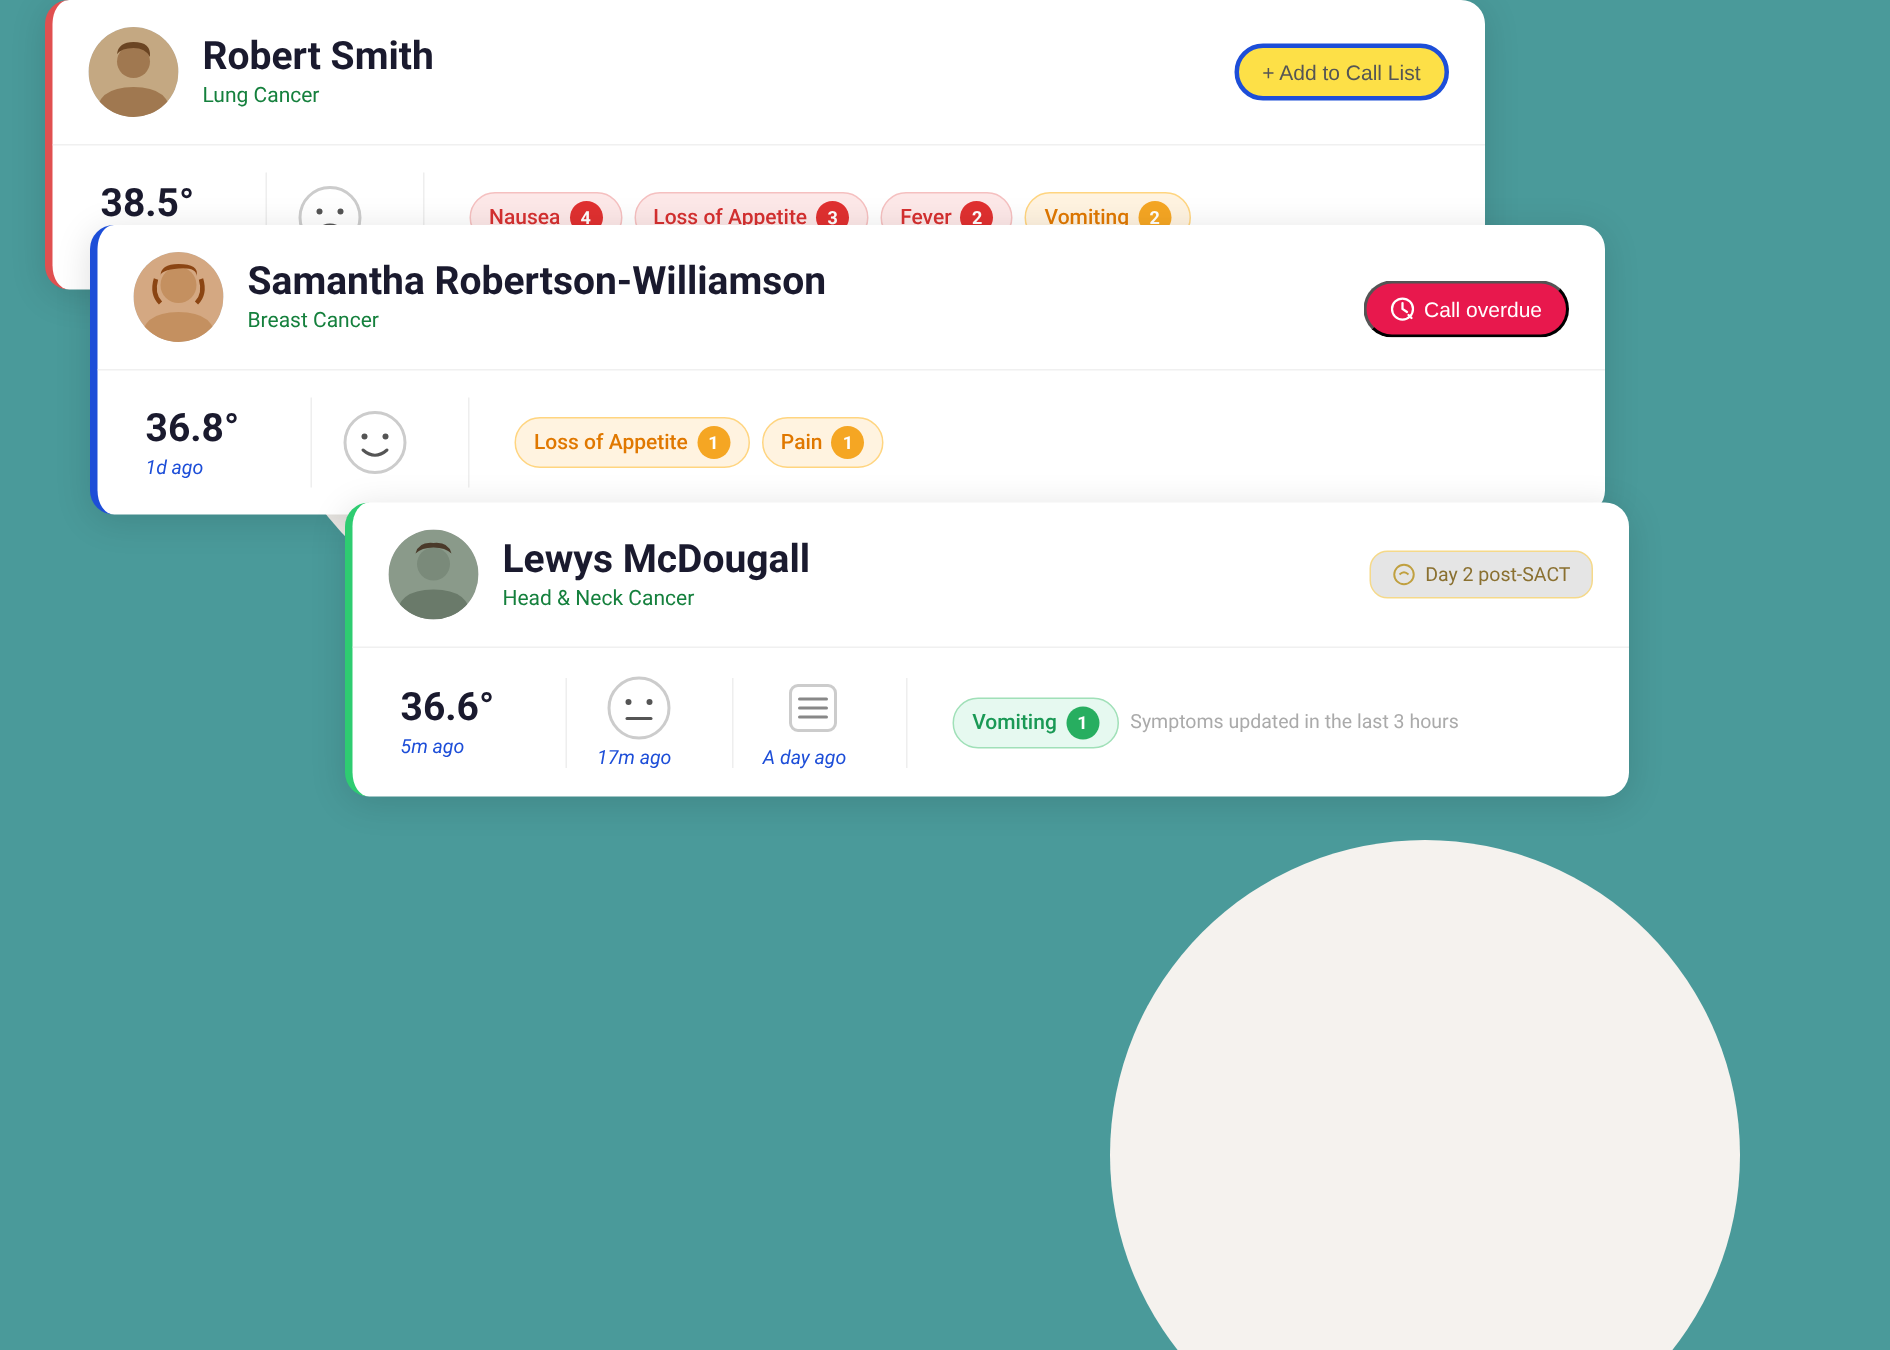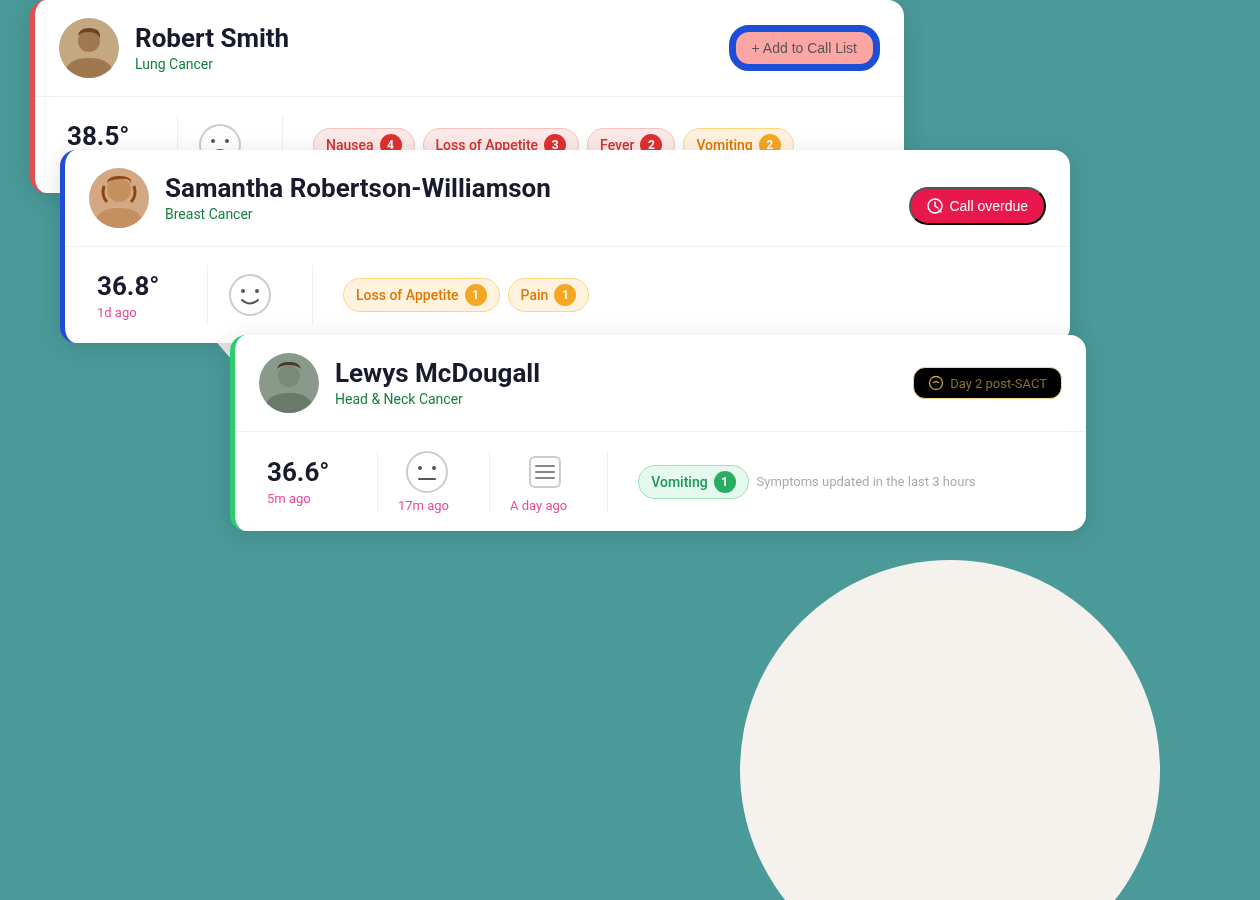--- a/index.html
+++ b/index.html
@@ -38,21 +38,21 @@
     .card {
       background: #fff;
       border-radius: 16px;
       box-shadow: 0 4px 24px rgba(0,0,0,0.13);
       overflow: hidden;
       position: absolute;
     }
 
     
     .card-robert {
-      width: 874px;
+      width: 960px;
       top: 0;
       left: 30px;
       z-index: 1;
       border-left: 5px solid #e05050;
     }
 
     
     .card-samantha {
       width: 1010px;
       top: 150px;
@@ -102,22 +102,22 @@
     }
 
     .patient-condition {
       font-size: 14px;
       color: #15803d;
       margin-top: 3px;
     }
 
     
     .badge-add-to-call {
-      background: #fca5a5;
-      border: 7px solid #1d4ed8;
+      background: #fde047;
+      border: 3px solid #1d4ed8;
       border-radius: 20px;
       padding: 8px 16px;
       font-size: 14px;
       color: #555;
       cursor: pointer;
       white-space: nowrap;
     }
 
     .badge-call-overdue {
       background: #e8184d;
@@ -127,21 +127,21 @@
       color: #fff;
       cursor: pointer;
       display: flex;
       align-items: center;
       gap: 6px;
       white-space: nowrap;
       margin-top: 16px;
     }
 
     .badge-post-sact {
-      background: #000000;
+      background: #e5e5e5;
       border: 1px solid #f5d98a;
       border-radius: 12px;
       padding: 7px 14px;
       font-size: 13px;
       color: #8a7030;
       display: flex;
       align-items: center;
       gap: 6px;
     }
 
@@ -159,22 +159,23 @@
     }
 
     .temp-value {
       font-size: 26px;
       font-weight: 700;
       color: #1a1a2e;
     }
 
     .temp-time {
       font-size: 13px;
-      color: #ec4899;
+      color: #1d4ed8;
       margin-top: 4px;
+      font-style: italic;
     }
 
     .divider-v {
       width: 1px;
       height: 60px;
       background: #eee;
       margin: 0 20px;
     }
 
     .emoji-section {

